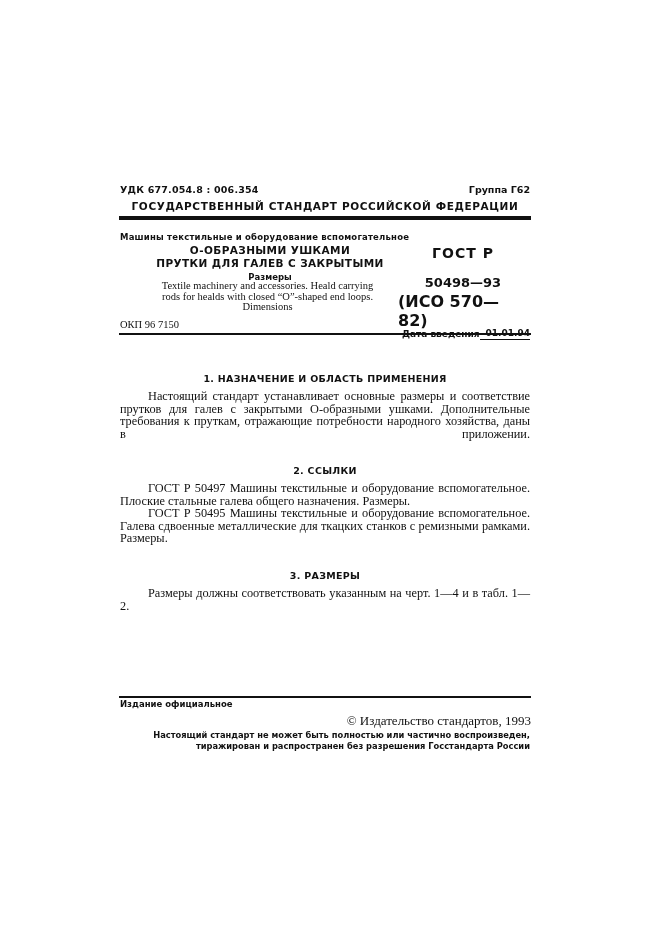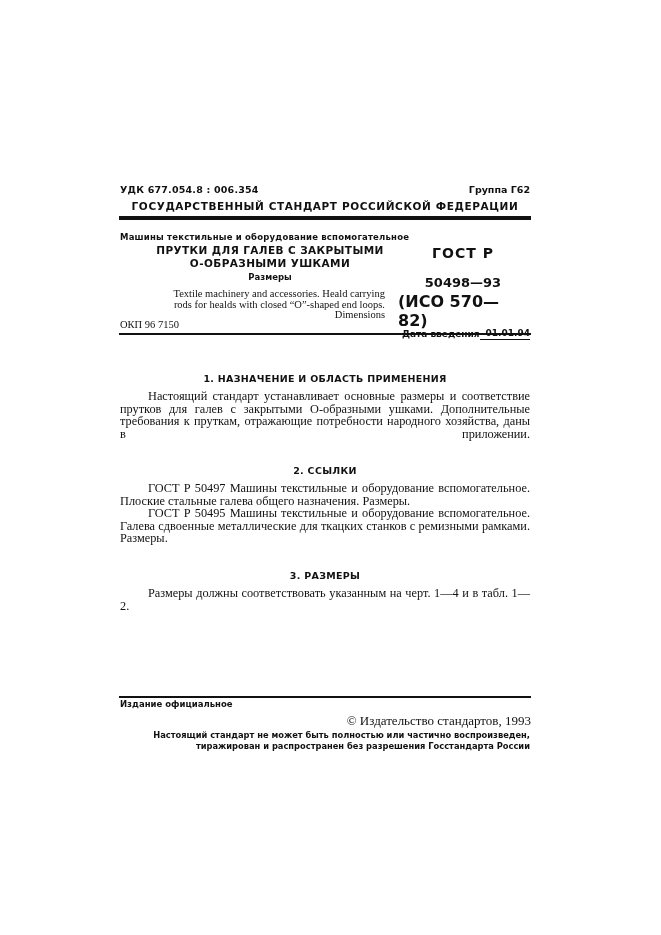--- a/index.html
+++ b/index.html
@@ -11,21 +11,21 @@
   .udk { left: 120px; top: 184px; font-size: 9.5px; letter-spacing: 0.2px; }
   .group { right: 131px; top: 184px; font-size: 9.5px; }
   .state-title { left: 120px; width: 410px; top: 200px; text-align: center; font-size: 10.5px; letter-spacing: 0.6px; }
   .rule-thick { left: 119px; width: 412px; top: 216px; height: 4px; background: #111; }
   .rule-thin { left: 119px; width: 412px; height: 2px; background: #111; }
   .category { left: 120px; top: 232px; font-size: 8.5px; letter-spacing: 0.2px; }
   .doc-title { left: 150px; width: 240px; top: 244px; text-align: center; font-size: 10.5px; line-height: 13px; letter-spacing: 0.4px; }
   .subtitle { left: 150px; width: 240px; top: 272px; text-align: center; font-size: 8.5px; }
   .gost { left: 398px; width: 130px; top: 244px; text-align: center; font-size: 14px; line-height: 18px; letter-spacing: 1px; }
   .gost-num { left: 398px; width: 130px; top: 275px; text-align: center; font-size: 13px; }
-  .en-title { left: 150px; width: 235px; top: 289px; text-align: right; font-size: 10.5px; line-height: 10.5px; }
+  .en-title { left: 150px; width: 235px; top: 281px; text-align: center; font-size: 10.5px; line-height: 10.5px; }
   .iso { left: 398px; width: 130px; top: 292px; text-align: left; font-size: 16px; }
   .okp { left: 120px; top: 319px; font-size: 10.5px; }
   .date-row { right: 131px; top: 328px; font-size: 9px; display: flex; align-items: center; }
   .date-val { border-bottom: 1.5px solid #111; padding: 0 0 1px 6px; }
   .section-h { left: 120px; width: 410px; text-align: center; font-size: 9.5px; letter-spacing: 0.3px; }
   .para { left: 120px; width: 410px; font-size: 12.3px; line-height: 12.5px; text-align: justify; }
   .para p { margin: 0; text-indent: 28px; text-align: justify; text-align-last: justify; }
   .para p.last { text-align-last: left; }
   .official { left: 120px; top: 699px; font-size: 8.5px; }
   .copyright { right: 130px; top: 713px; font-size: 13px; }
@@ -36,22 +36,22 @@
 
 <div class="page">
 
   <div class="abs sans-b udk">УДК 677.054.8 : 006.354</div>
   <div class="abs sans-b group">Группа Г62</div>
   <div class="abs sans-b state-title">ГОСУДАРСТВЕННЫЙ СТАНДАРТ РОССИЙСКОЙ ФЕДЕРАЦИИ</div>
   <div class="abs rule-thick"></div>
 
   <div class="abs sans-b category">Машины текстильные и оборудование вспомогательное</div>
   <div class="abs sans-b doc-title">
+    <div>О-ОБРАЗНЫМИ УШКАМИ</div>
     <div>ПРУТКИ ДЛЯ ГАЛЕВ С ЗАКРЫТЫМИ</div>
-    <div>О-ОБРАЗНЫМИ УШКАМИ</div>
   </div>
   <div class="abs sans-b subtitle">Размеры</div>
 
   <div class="abs sans-b gost">ГОСТ Р</div>
   <div class="abs sans-b gost-num">50498—93</div>
 
   <div class="abs serif en-title">
     <div>Textile machinery and accessories. Heald carrying</div>
     <div>rods for healds with closed “O”-shaped end loops.</div>
     <div>Dimensions</div>

